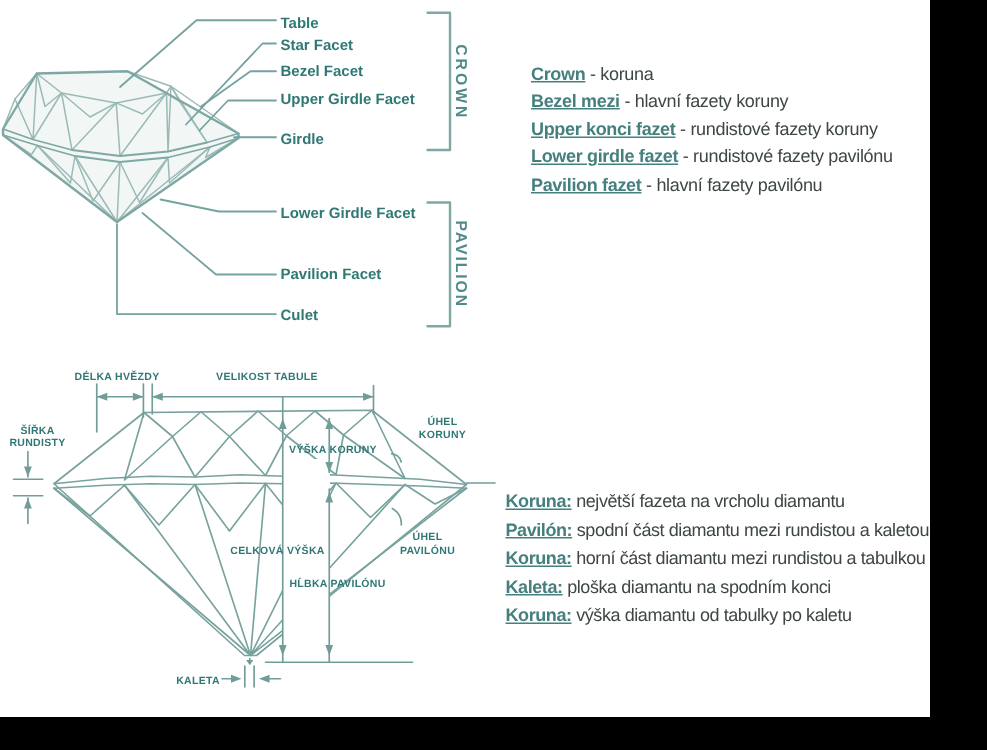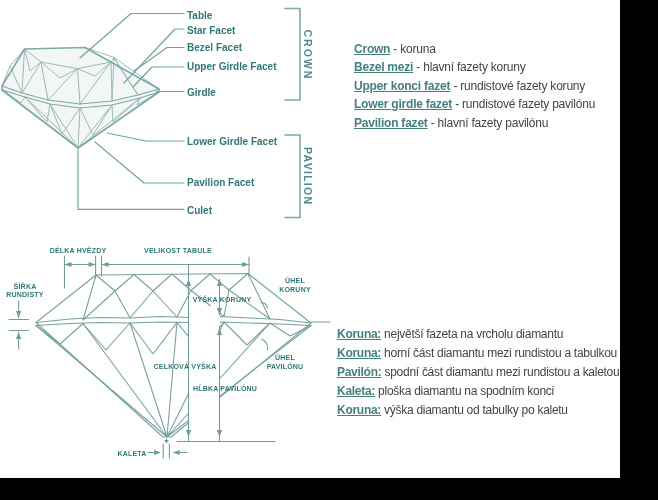--- a/index.html
+++ b/index.html
@@ -160,20 +160,20 @@
 <div class="gl">
   <div class="row"><b>Crown</b> - koruna</div>
   <div class="row"><b>Bezel mezi</b> - hlavní fazety koruny</div>
   <div class="row"><b>Upper konci fazet</b> - rundistové fazety koruny</div>
   <div class="row"><b>Lower girdle fazet</b> - rundistové fazety pavilónu</div>
   <div class="row"><b>Pavilion fazet</b> - hlavní fazety pavilónu</div>
 </div>
 
 <div class="defs">
   <div class="row"><b>Koruna:</b> největší fazeta na vrcholu diamantu</div>
+  <div class="row"><b>Pavilón:</b> spodní část diamantu mezi rundistou a kaletou</div>
   <div class="row"><b>Koruna:</b> horní část diamantu mezi rundistou a tabulkou</div>
-  <div class="row"><b>Pavilón:</b> spodní část diamantu mezi rundistou a kaletou</div>
   <div class="row"><b>Kaleta:</b> ploška diamantu na spodním konci</div>
   <div class="row"><b>Koruna:</b> výška diamantu od tabulky po kaletu</div>
 </div>
 
 <div id="stripR"></div>
 <div id="stripB"></div>
 
 </body></html>

